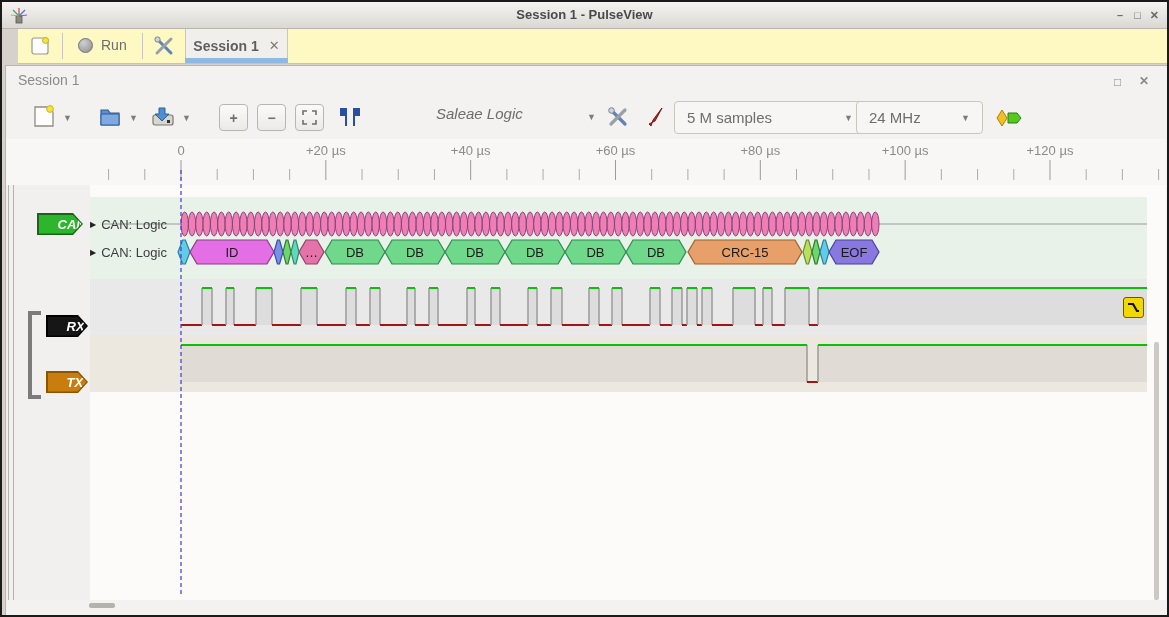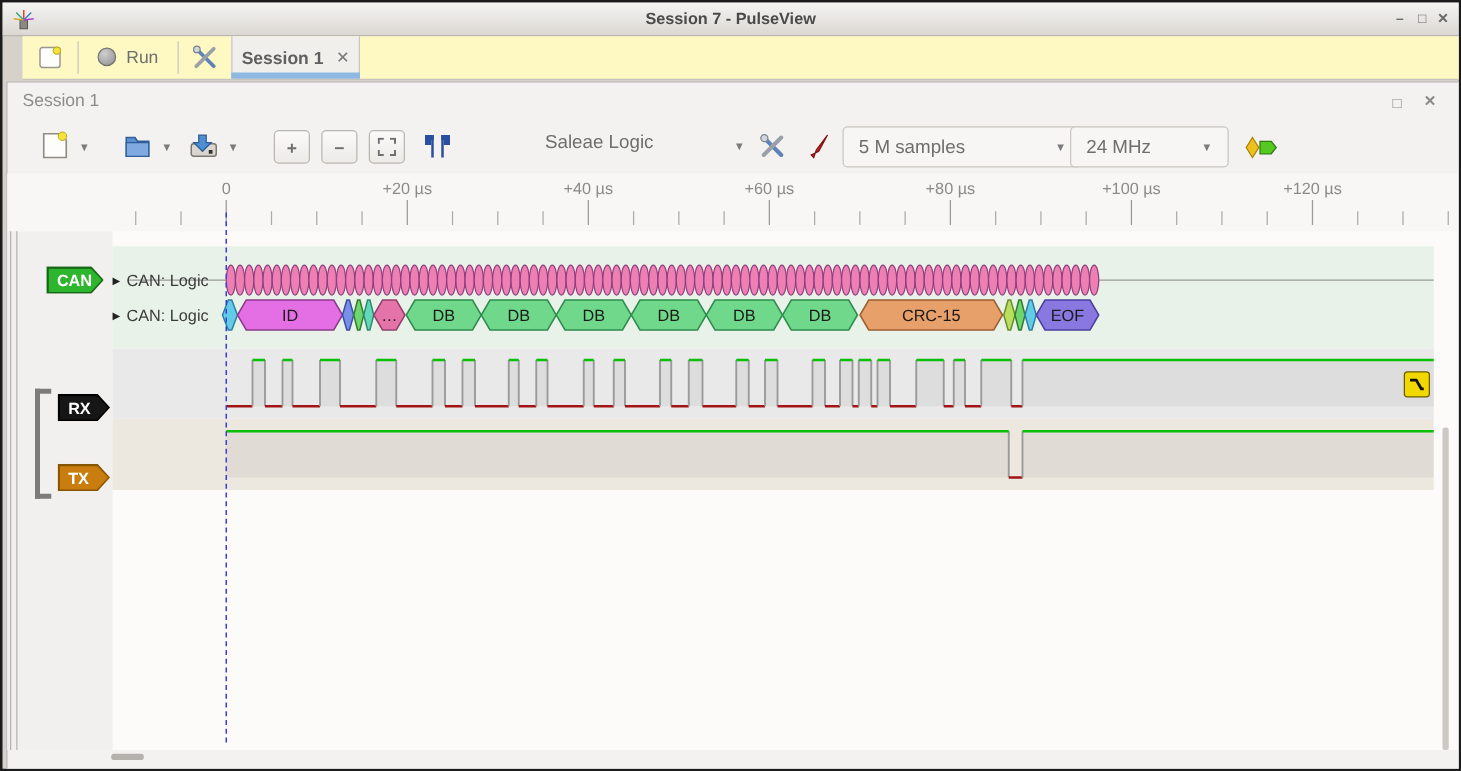--- a/index.html
+++ b/index.html
@@ -34,38 +34,38 @@
   .subctl{color:#8a8a8a;font-size:12px;font-weight:bold;}
   
   .iconbtn{width:28px;height:28px;display:flex;align-items:center;justify-content:center;}
   .sqbtn{width:27px;height:25px;border:1px solid #b9b6b1;border-radius:4px;
     background:linear-gradient(#fbfaf9,#eceae7);display:flex;align-items:center;
     justify-content:center;color:#6f6f6f;font-size:14px;font-weight:bold;}
   .dd-arrow{color:#7c7c7c;font-size:9px;}
   .combo{height:33px;background:#f7f6f4;border:1px solid #c9c6c0;border-radius:4px;
     display:flex;align-items:center;justify-content:space-between;box-sizing:border-box;
     padding:0 12px;color:#6e6e6e;font-size:15px;}
-  #device-select{display:flex;align-items:flex-end;color:#6e6e6e;font-size:15px;}
+  #device-select{display:flex;align-items:flex-end;color:#6e6e6e;font-size:15px;font-style:italic;}
   
   #content{left:4px;top:137px;width:1160px;height:461px;background:#fcfbfa;}
   #ruler{left:4px;top:137px;width:1160px;height:46px;background:#f8f7f5;}
   #leftpanel{left:4px;top:183px;width:84px;height:415px;background:#f2f0ee;}
   #dockhandle{left:6px;top:183px;width:4px;height:415px;
     border-left:1px solid #b5b2ad;border-right:1px solid #b5b2ad;}
   .rowbg{left:88px;width:1057px;}
   #decode-bg{top:195px;height:82px;background:#e8f2e8;}
   #rx-bg{top:277px;height:56px;background:#e9e9e9;}
   #tx-bg{top:333px;height:57px;background:#ece7df;}
   
   .tag{height:22px;color:#fff;font-size:13px;font-weight:bold;}
   .tag .shape{position:absolute;inset:0;
     clip-path:polygon(0 0,calc(100% - 10px) 0,100% 50%,calc(100% - 10px) 100%,0 100%);}
   .tag .inner{position:absolute;inset:1.5px;
     clip-path:polygon(0 0,calc(100% - 9px) 0,100% 50%,calc(100% - 9px) 100%,0 100%);
-    display:flex;align-items:center;padding-left:7px;box-sizing:border-box;}
+    display:flex;align-items:center;padding-left:19px;box-sizing:border-box;font-style:italic;}
   .rowlabel{display:flex;align-items:center;gap:5px;color:#3c3c3c;font-size:13px;height:16px;}
   .expander{font-size:8px;color:#222;}
   #bracket{left:26px;top:309px;width:13px;height:88px;border:4px solid #7b7b7b;border-right:none;
     box-sizing:border-box;}
   #trigger-marker{left:1121px;top:295px;width:19px;height:19px;background:#f0d800;
     border:1px solid #6b5c00;border-radius:3px;display:flex;align-items:center;justify-content:center;}
   #hscroll-thumb{left:87px;top:601px;width:26px;height:5px;background:#b5b2ad;border-radius:2px;}
   #vscroll-thumb{left:1152px;top:340px;width:5px;height:258px;background:#ccc9c4;border-radius:2px;}
   svg{display:block;}
   #overlay{left:0;top:0;pointer-events:none;}
@@ -368,21 +368,21 @@
         <line x1="179" y1="343" x2="805" y2="343" stroke="#0bbf0b" stroke-width="2"></line>
         <line x1="805" y1="380" x2="816" y2="380" stroke="#a31515" stroke-width="2"></line>
         <rect x="816" y="343" width="329" height="37" fill="rgba(120,120,120,0.10)"></rect>
         <line x1="816" y1="343" x2="816" y2="380" stroke="#9a9a9a" stroke-width="1.5"></line>
         <line x1="816" y1="343" x2="1145" y2="343" stroke="#0bbf0b" stroke-width="2"></line>
       </g>
       <line x1="179" y1="168" x2="179" y2="593" stroke="#3b3bd9" stroke-width="1.2" stroke-dasharray="4 3"></line>
     </svg>
 
   <div class="abs" id="titlebar">
-    <div class="abs title">Session 7 - PulseView</div>
+    <div class="abs title">Session 1 - PulseView</div>
     <svg class="abs" style="left:8px;top:4px" width="18" height="18">
       <rect x="6" y="10" width="6" height="7" fill="#8a8a82" stroke="#555" stroke-width="0.8"></rect>
       <g stroke-width="1.2">
           <line x1="9" y1="10" x2="9" y2="2" stroke="#d44"></line>
       <line x1="9" y1="10" x2="3" y2="4" stroke="#3a7"></line>
           <line x1="9" y1="10" x2="15" y2="4" stroke="#47c"></line>
       <line x1="9" y1="10" x2="1" y2="9" stroke="#ca3"></line>
           <line x1="9" y1="10" x2="17" y2="9" stroke="#a4c"></line>
         </g>
     </svg>

